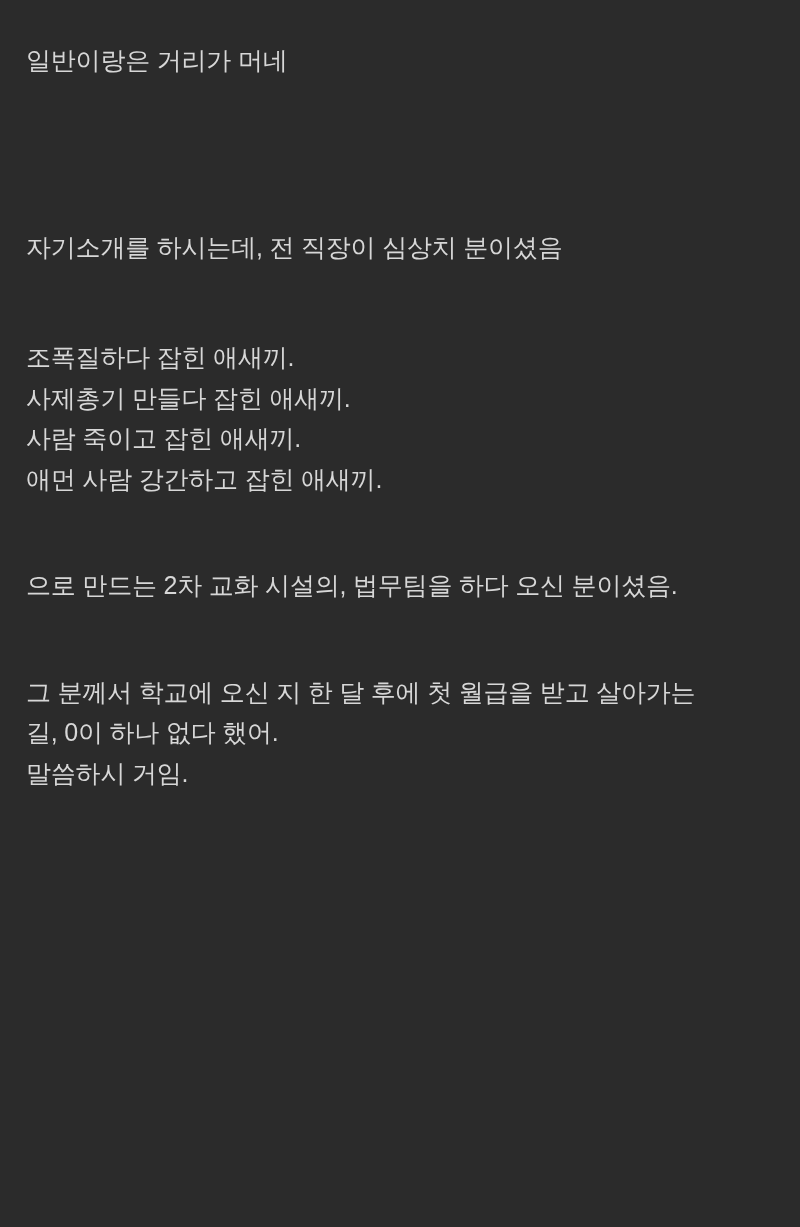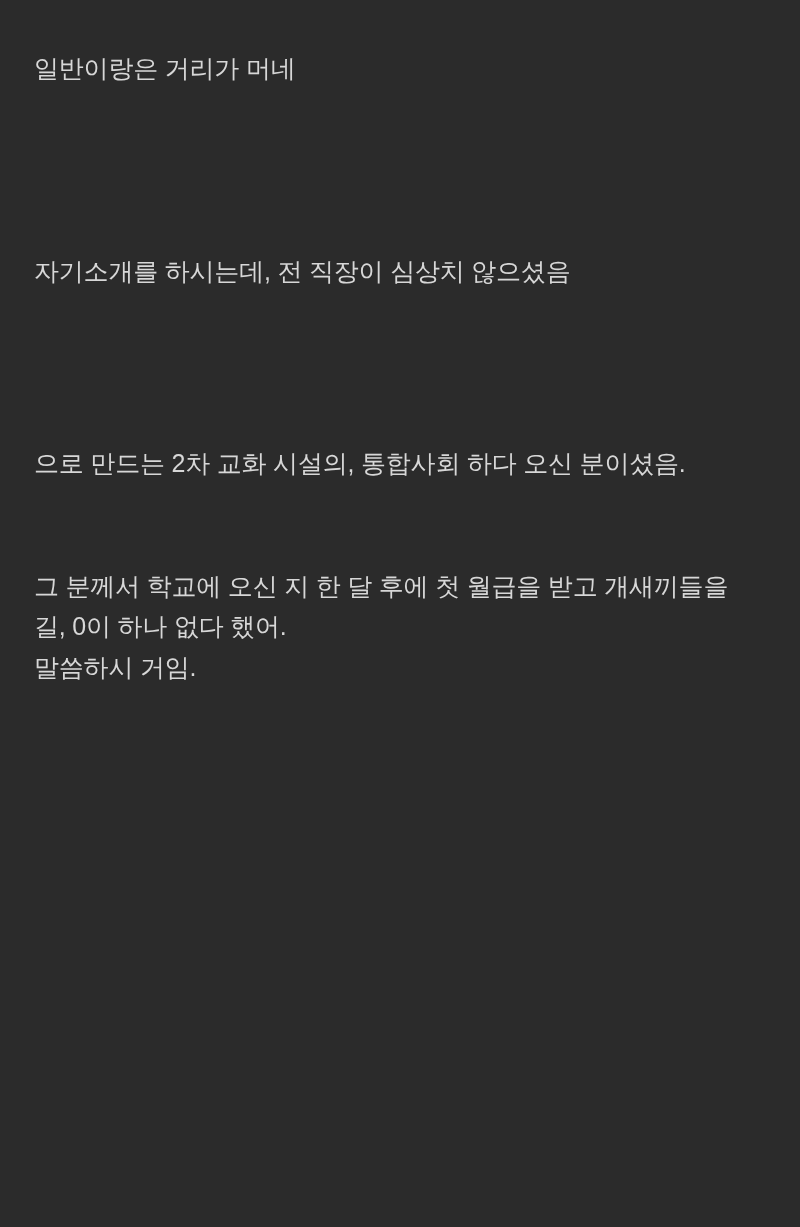--- a/index.html
+++ b/index.html
@@ -16,21 +16,21 @@
     -webkit-font-smoothing: antialiased;
   }
   .page {
     width: 800px;
     min-height: 1227px;
     box-sizing: border-box;
     background: #2b2b2b;
     padding: 40px 26px 20px 26px;
   }
   .block {
-    margin: 8px;
+    margin: 0;
   }
   .para {
     font-size: 25px;
     line-height: 1.62;
     letter-spacing: -0.2px;
     color: #d7d7d7;
     font-weight: 400;
     margin: 0;
     word-break: keep-all;
   }
@@ -46,33 +46,39 @@
   <div class="block">
     <p class="para">일반이랑은 거리가 머네</p>
   </div>
 
   <div class="gap-lg"></div>
 
 
   <div class="gap-md"></div>
 
   <div class="block">
-    <p class="para">자기소개를 하시는데, 전 직장이 심상치 않으셨음</p>
+    <p class="para">자기소개를 하시는데, 전 직장이 심상치 분이셨음</p>
   </div>
 
   <div class="gap-md"></div>
 
-
-  <div class="gap-sm"></div>
-
   <div class="block">
-    <p class="para">으로 만드는 2차 교화 시설의, 통합사회 하다 오신 분이셨음.</p>
+    <p class="para">조폭질하다 잡힌 애새끼.</p>
+    <p class="para">사제총기 만들다 잡힌 애새끼.</p>
+    <p class="para">사람 죽이고 잡힌 애새끼.</p>
+    <p class="para">애먼 사람 강간하고 잡힌 애새끼.</p>
   </div>
 
   <div class="gap-sm"></div>
 
   <div class="block">
-    <p class="para">그 분께서 학교에 오신 지 한 달 후에 첫 월급을 받고 개새끼들을</p>
+    <p class="para">으로 만드는 2차 교화 시설의, 법무팀을 하다 오신 분이셨음.</p>
+  </div>
+
+  <div class="gap-sm"></div>
+
+  <div class="block">
+    <p class="para">그 분께서 학교에 오신 지 한 달 후에 첫 월급을 받고 살아가는</p>
     <p class="para">길, 0이 하나 없다 했어.</p>
     <p class="para">말씀하시 거임.</p>
   </div>
 
 </div>
 
 </body></html>

